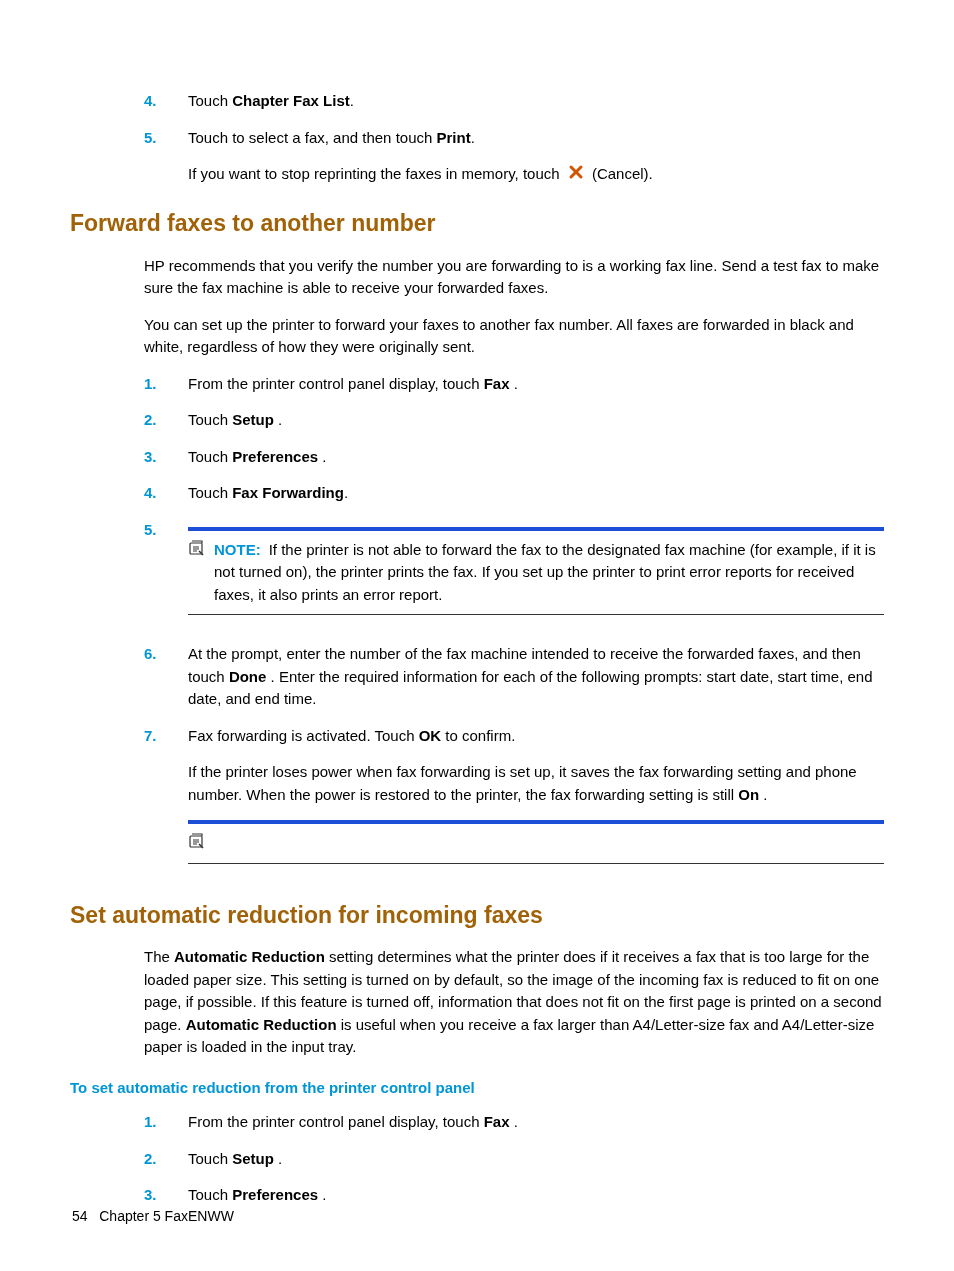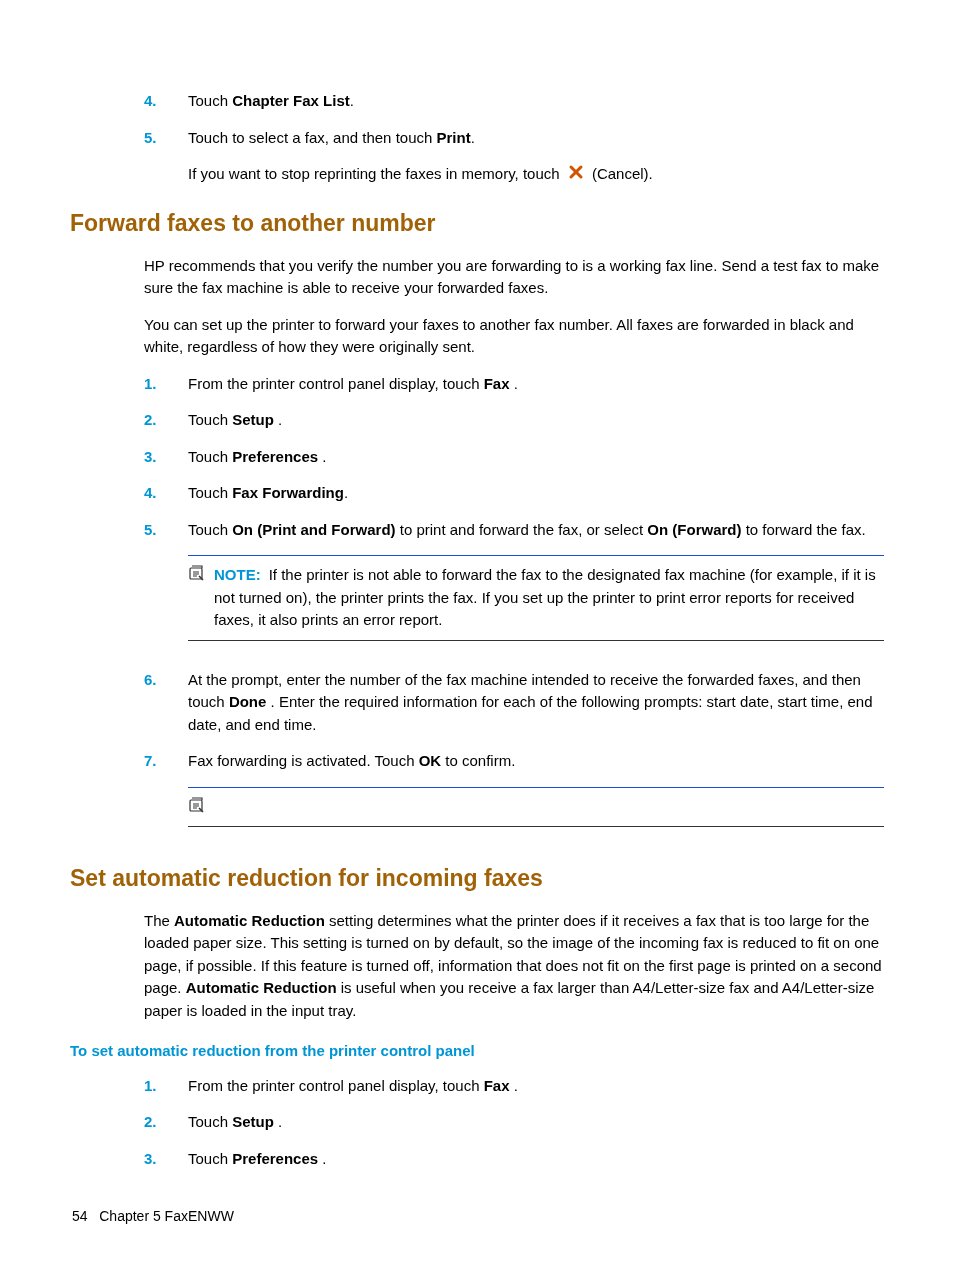--- a/index.html
+++ b/index.html
@@ -53,21 +53,21 @@
       margin-bottom: 14px;
     }
     .ol-content p:last-child {
       margin-bottom: 0;
     }
     .bold { font-weight: bold; }
     .para {
       margin-bottom: 14px;
     }
     .note-box {
-      border-top: 1px solid #1d4ed8;
+      border-top: 4px solid #1d4ed8;
       border-bottom: 1px solid #333;
       padding: 8px 0 8px 0;
       margin: 8px 0 14px 0;
     }
     .note-inner {
       display: flex;
     }
     .note-icon {
       min-width: 26px;
       display: inline-block;
@@ -150,21 +150,20 @@
       </li>
       <li class="ol-item">
         <span class="ol-num">4.</span>
         <div class="ol-content">
             <p><span>Touch </span><span class="bold">Fax Forwarding</span><span>.</span></p>
           </div>
       </li>
       <li class="ol-item">
         <span class="ol-num">5.</span>
         <div class="ol-content">
-          <p><span>Touch </span><span class="bold">On (Print and Forward)</span><span> to print and forward the fax, or select </span><span class="bold">On (Forward)</span><span> to forward the fax.</span></p>
           <div class="note-box">
             <div class="note-inner">
               <span class="note-icon"><svg width="18" height="16" viewBox="0 0 18 16">
                     <rect x="2" y="3" width="12" height="11" rx="1" fill="none" stroke="#333" stroke-width="1.2"></rect>
                     <path d="M4 1 L14 1 L14 3" fill="none" stroke="#333" stroke-width="1.2"></path>
                     <path d="M5 7 L11 7 M5 9 L11 9 M5 11 L9 11" stroke="#333" stroke-width="1"></path>
                     <path d="M11 11 L15 15" stroke="#333" stroke-width="1.6"></path>
                   </svg></span>
               <div><span class="note-label">NOTE:</span><span>If the printer is not able to forward the fax to the designated fax machine (for example, if it is not turned on), the printer prints the fax. If you set up the printer to print error reports for received faxes, it also prints an error report.</span></div>
             </div>
@@ -174,20 +173,21 @@
       <li class="ol-item">
         <span class="ol-num">6.</span>
         <div class="ol-content">
             <p><span>At the prompt, enter the number of the fax machine intended to receive the forwarded faxes, and then touch </span><span class="bold">Done</span><span> . Enter the required information for each of the following prompts: start date, start time, end date, and end time.</span></p>
           </div>
       </li>
       <li class="ol-item">
         <span class="ol-num">7.</span>
         <div class="ol-content">
           <p><span>Fax forwarding is activated. Touch </span><span class="bold">OK</span><span> to confirm.</span></p>
+          <p><span>If the printer loses power when fax forwarding is set up, it saves the fax forwarding setting and phone number. When the power is restored to the printer, the fax forwarding setting is still </span><span class="bold">On</span><span> .</span></p>
           <div class="note-box">
             <div class="note-inner">
               <span class="note-icon"><svg width="18" height="16" viewBox="0 0 18 16">
                     <rect x="2" y="3" width="12" height="11" rx="1" fill="none" stroke="#333" stroke-width="1.2"></rect>
                     <path d="M4 1 L14 1 L14 3" fill="none" stroke="#333" stroke-width="1.2"></path>
                     <path d="M5 7 L11 7 M5 9 L11 9 M5 11 L9 11" stroke="#333" stroke-width="1"></path>
                     <path d="M11 11 L15 15" stroke="#333" stroke-width="1.6"></path>
                   </svg></span>
             </div>
           </div>

